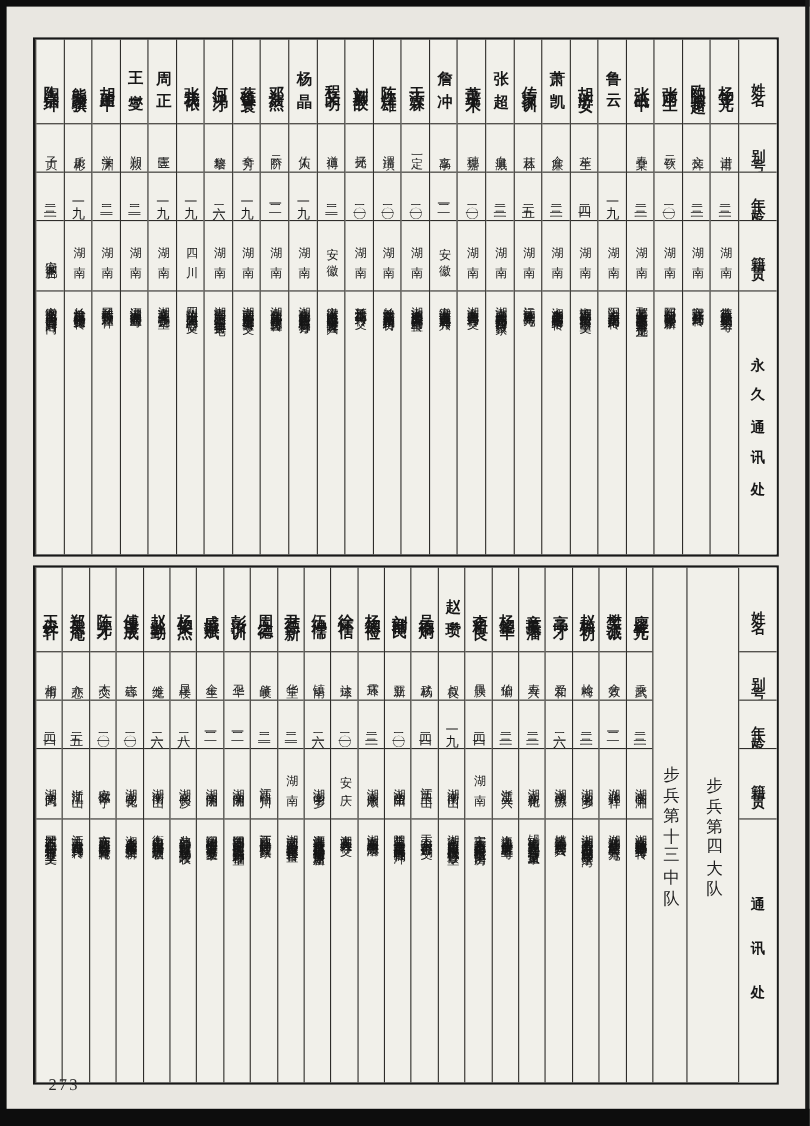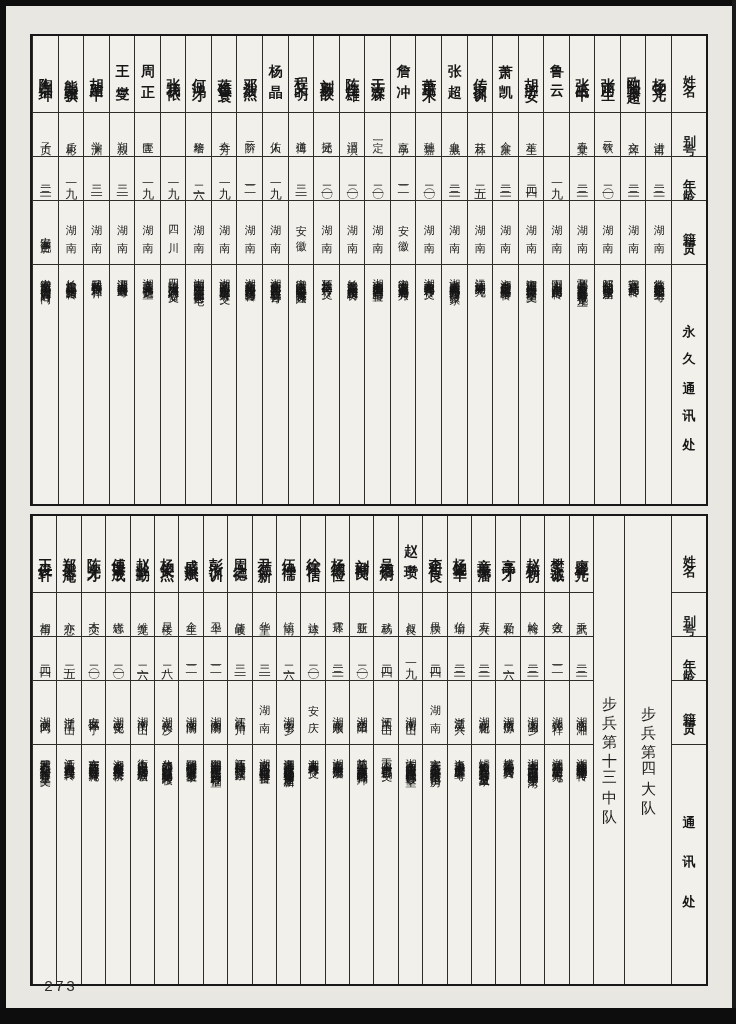--- a/index.html
+++ b/index.html
@@ -50,21 +50,21 @@
 
   .col-header .v{font-weight:bold;font-size:13px;letter-spacing:0.7em;}
   .col-header .addr .v{letter-spacing:2.2em;text-align:center;padding-top:0;}
   #tbl-bottom .col-header .addr .v{letter-spacing:3.1em;}
 
   .unit-cell .v{font-size:15px;letter-spacing:1.25em;font-weight:normal;color:#1d1d1d;}
 
   .page-number{
     position:absolute;left:44px;top:979px;
     font-size:15px;letter-spacing:2px;color:#2a2a2a;
-    font-family:Liberation Mono, monospace;
+    font-family:Liberation Serif, serif;
   }
 </style>
 </head>
 <body>
 
 <div class="edge-top"></div>
 <div class="edge-left"></div>
 <div class="edge-right"></div>
 <div class="edge-bottom"></div>
 

